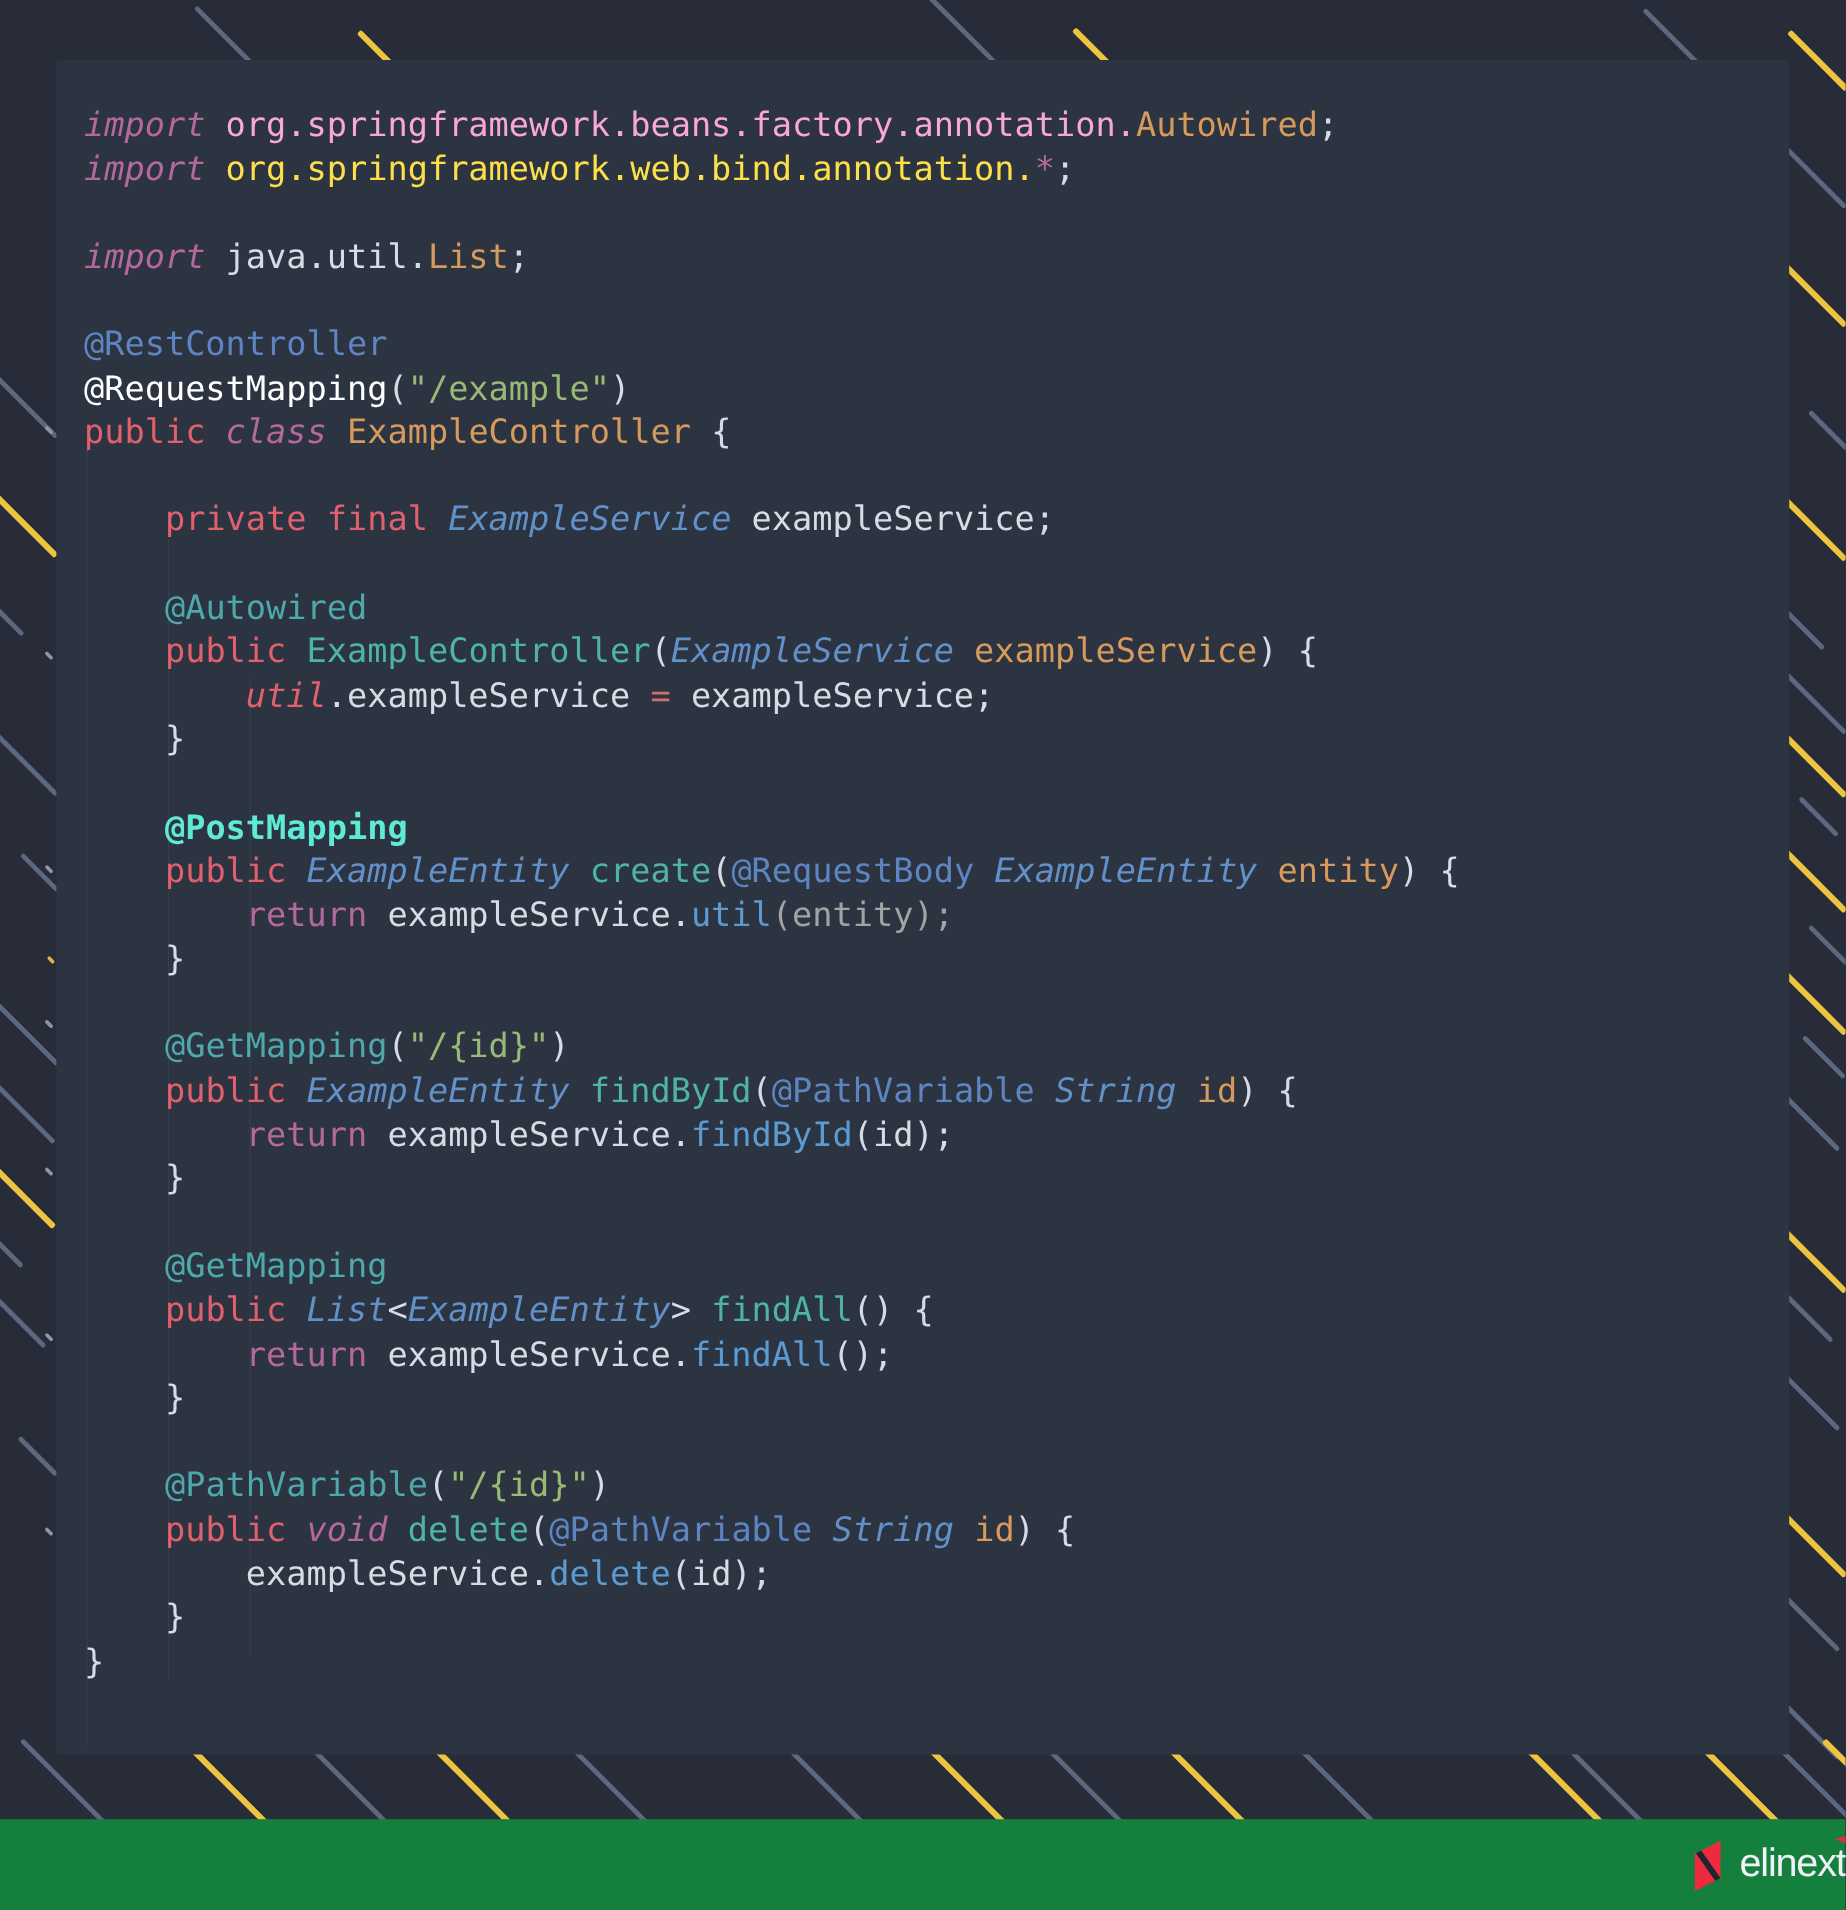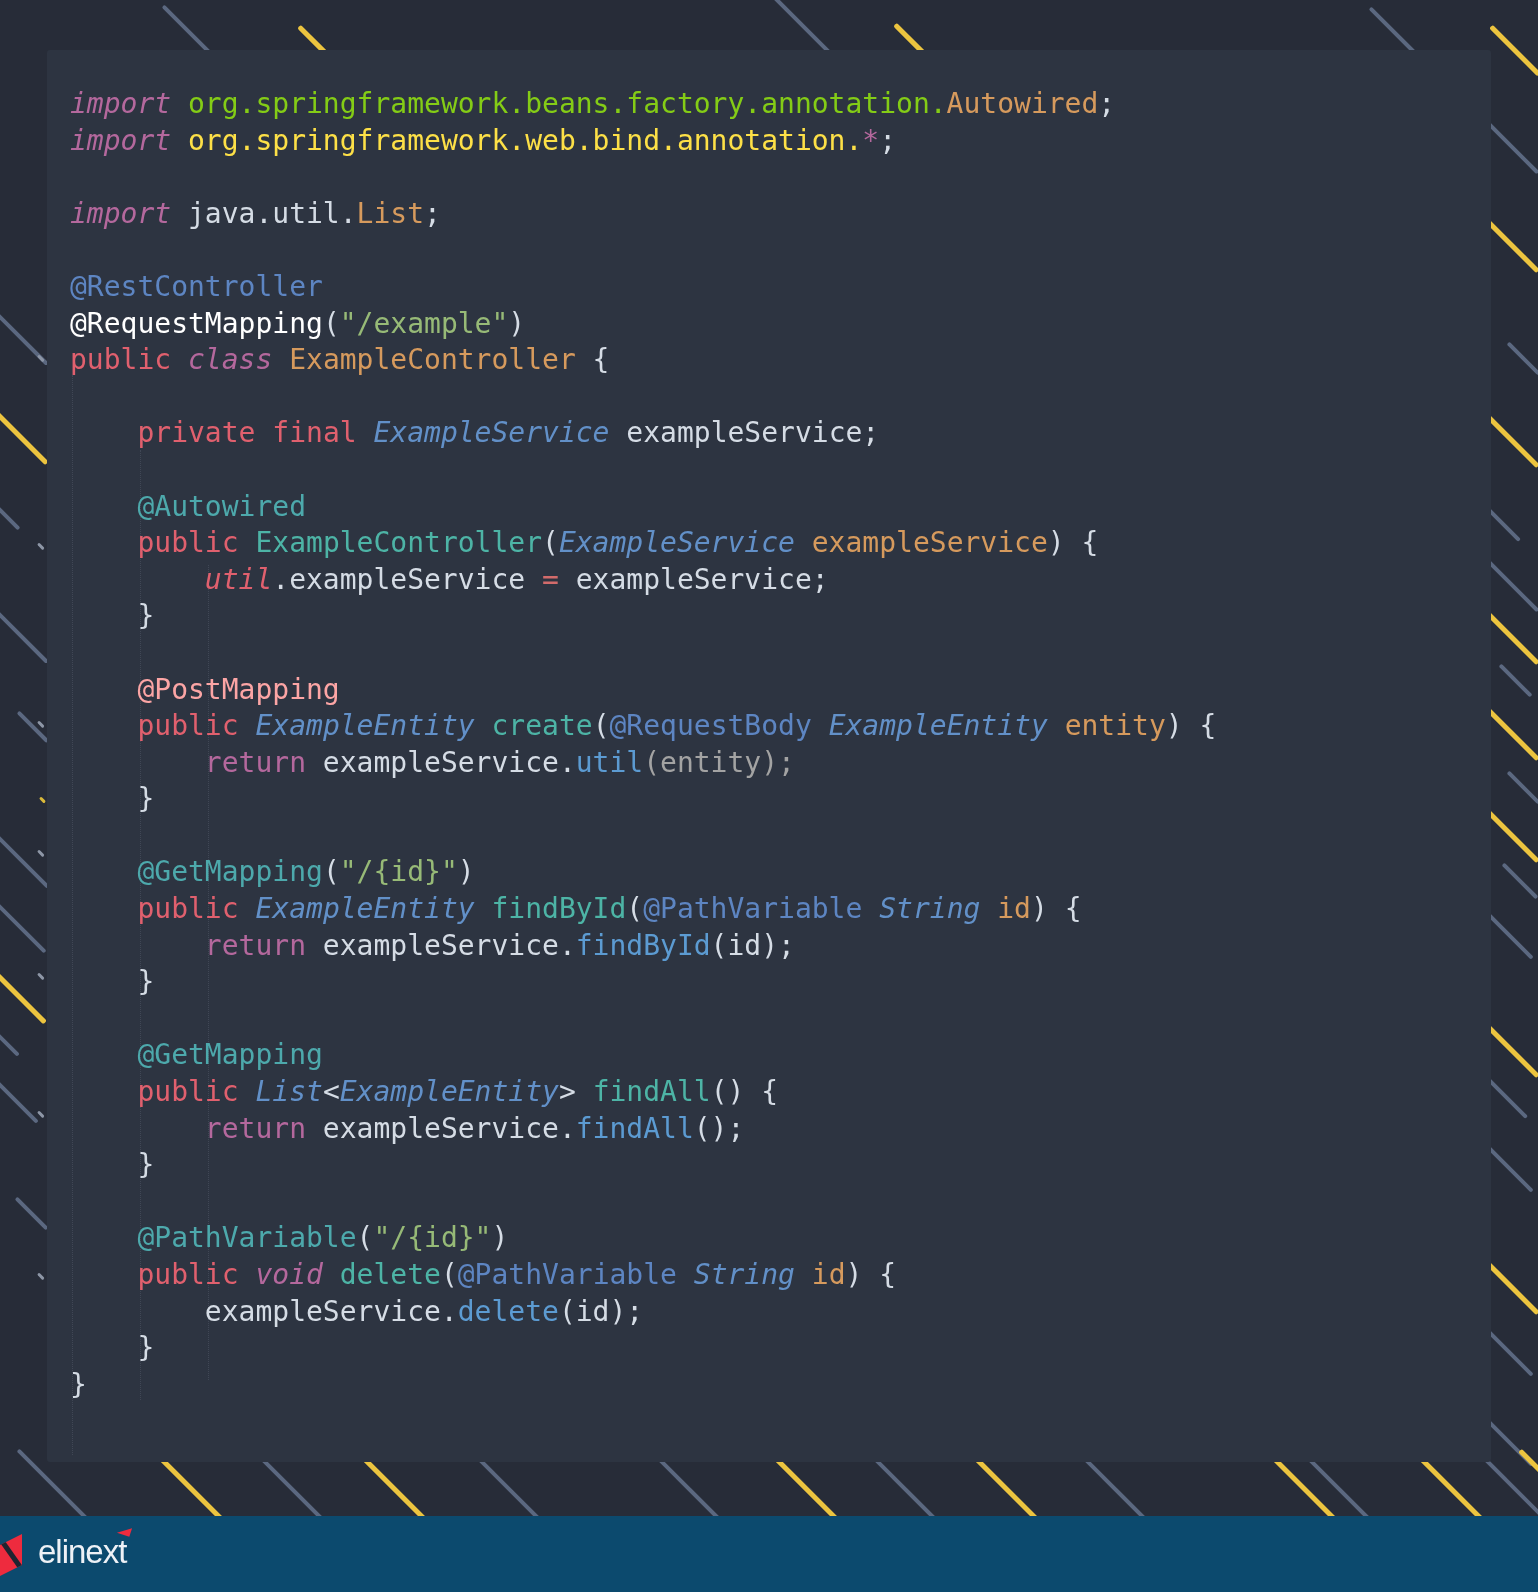--- a/index.html
+++ b/index.html
@@ -19,21 +19,21 @@
   
   .panel{position:absolute;left:47px;top:50px;width:1444px;height:1412px;
          background:#2d3441;border-radius:3px;}
   .guide{position:absolute;width:0;border-left:1px dotted rgba(165,175,195,0.16);}
   #code{position:absolute;left:23px;top:36px;margin:0;
         font-family:"DejaVu Sans Mono",monospace;
         font-size:28px;line-height:36.6px;color:#d5dce5;}
   #code span{white-space:pre;}
   
   .band{position:absolute;left:0;top:1516px;width:1538px;height:76px;
-        background:#0c4a6e;display:flex;align-items:center;justify-content:flex-start;}
+        background:#15803d;display:flex;align-items:center;justify-content:flex-end;}
   .logo{display:flex;align-items:center;gap:16px;position:relative;}
   .wordwrap{position:relative;display:inline-block;}
   .wordmark{color:#eef1f6;font-family:"Liberation Sans",sans-serif;
             font-size:33px;letter-spacing:-1px;position:relative;top:-2px;}
   .flag{position:absolute;right:-5px;top:-9px;width:0;height:0;
         border-left:13px solid transparent;border-bottom:9px solid #ee2b3e;
         transform:rotate(18deg);}
 </style>
 </head>
 <body>
@@ -100,37 +100,37 @@
 <div class="tick" style="left:38px;top:972px"></div>
 <div class="tick" style="left:38px;top:1110px"></div>
 <div class="tick" style="left:38px;top:1272px"></div>
 <div class="tick ty" style="left:40px;top:796px"></div>
 <div class="tick ty" style="left:128px;top:158px"></div>
 
 <div class="panel">
   <div class="guide" style="left:25px;top:325px;height:1080px"></div>
   <div class="guide" style="left:93px;top:400px;height:950px"></div>
   <div class="guide" style="left:161px;top:515px;height:815px"></div>
-  <pre id="code"><span style="color: rgb(180, 104, 157); font-style: italic;">import</span><span style="color: #84cc16;"> org.springframework.beans.factory.annotation.</span><span style="color: rgb(214, 154, 93);">Autowired</span><span style="color: rgb(213, 220, 229);">;</span>
+  <pre id="code"><span style="color: rgb(180, 104, 157); font-style: italic;">import</span><span style="color: #f9a8d4;"> org.springframework.beans.factory.annotation.</span><span style="color: rgb(214, 154, 93);">Autowired</span><span style="color: rgb(213, 220, 229);">;</span>
 <span style="color: rgb(180, 104, 157); font-style: italic;">import</span><span style="color: #fde047;"> org.springframework.web.bind.annotation.</span><span style="color: rgb(180, 104, 157);">*</span><span style="color: rgb(213, 220, 229);">;</span>
 
 <span style="color: rgb(180, 104, 157); font-style: italic;">import</span><span style="color: rgb(213, 220, 229);"> java.util.</span><span style="color: rgb(214, 154, 93);">List</span><span style="color: rgb(213, 220, 229);">;</span>
 
 <span style="color: rgb(93, 133, 194);">@RestController</span>
 <span style="color: #ffffff;">@RequestMapping</span><span style="color: rgb(213, 220, 229);">(</span><span style="color: rgb(151, 186, 119);">"/example"</span><span style="color: rgb(213, 220, 229);">)</span>
 <span style="color: rgb(224, 96, 110);">public</span><span style="color: rgb(213, 220, 229);"> </span><span style="color: rgb(180, 104, 157); font-style: italic;">class</span><span style="color: rgb(213, 220, 229);"> </span><span style="color: rgb(214, 154, 93);">ExampleController</span><span style="color: rgb(213, 220, 229);"> {</span>
 
 <span style="color: rgb(213, 220, 229);">    </span><span style="color: rgb(224, 96, 110);">private</span><span style="color: rgb(213, 220, 229);"> </span><span style="color: rgb(224, 96, 110);">final</span><span style="color: rgb(213, 220, 229);"> </span><span style="color: rgb(98, 144, 200); font-style: italic;">ExampleService</span><span style="color: rgb(213, 220, 229);"> exampleService;</span>
 
 <span style="color: rgb(213, 220, 229);">    </span><span style="color: rgb(77, 169, 172);">@Autowired</span>
 <span style="color: rgb(213, 220, 229);">    </span><span style="color: rgb(224, 96, 110);">public</span><span style="color: rgb(213, 220, 229);"> </span><span style="color: rgb(77, 180, 166);">ExampleController</span><span style="color: rgb(213, 220, 229);">(</span><span style="color: rgb(98, 144, 200); font-style: italic;">ExampleService</span><span style="color: rgb(213, 220, 229);"> </span><span style="color: rgb(214, 154, 93);">exampleService</span><span style="color: rgb(213, 220, 229);">) {</span>
 <span style="color: rgb(213, 220, 229);">        </span><span style="color: rgb(224, 96, 110); font-style: italic;">util</span><span style="color: rgb(213, 220, 229);">.exampleService </span><span style="color: rgb(210, 107, 107);">=</span><span style="color: rgb(213, 220, 229);"> exampleService;</span>
 <span style="color: rgb(213, 220, 229);">    }</span>
 
-<span style="color: rgb(213, 220, 229);">    </span><span style="color: #fca5a5;">@PostMapping</span>
+<span style="color: rgb(213, 220, 229);">    </span><span style="color: #5eead4; font-weight: bold;">@PostMapping</span>
 <span style="color: rgb(213, 220, 229);">    </span><span style="color: rgb(224, 96, 110);">public</span><span style="color: rgb(213, 220, 229);"> </span><span style="color: rgb(98, 144, 200); font-style: italic;">ExampleEntity</span><span style="color: rgb(213, 220, 229);"> </span><span style="color: rgb(77, 180, 166);">create</span><span style="color: rgb(213, 220, 229);">(</span><span style="color: rgb(93, 133, 194);">@RequestBody</span><span style="color: rgb(213, 220, 229);"> </span><span style="color: rgb(98, 144, 200); font-style: italic;">ExampleEntity</span><span style="color: rgb(213, 220, 229);"> </span><span style="color: rgb(214, 154, 93);">entity</span><span style="color: rgb(213, 220, 229);">) {</span>
 <span style="color: rgb(213, 220, 229);">        </span><span style="color: rgb(180, 104, 157);">return</span><span style="color: rgb(213, 220, 229);"> exampleService.</span><span style="color: rgb(92, 155, 210);">util</span><span style="color: #a3a3a3;">(entity);</span>
 <span style="color: rgb(213, 220, 229);">    }</span>
 
 <span style="color: rgb(213, 220, 229);">    </span><span style="color: rgb(77, 169, 172);">@GetMapping</span><span style="color: rgb(213, 220, 229);">(</span><span style="color: rgb(151, 186, 119);">"/{id}"</span><span style="color: rgb(213, 220, 229);">)</span>
 <span style="color: rgb(213, 220, 229);">    </span><span style="color: rgb(224, 96, 110);">public</span><span style="color: rgb(213, 220, 229);"> </span><span style="color: rgb(98, 144, 200); font-style: italic;">ExampleEntity</span><span style="color: rgb(213, 220, 229);"> </span><span style="color: rgb(77, 180, 166);">findById</span><span style="color: rgb(213, 220, 229);">(</span><span style="color: rgb(93, 133, 194);">@PathVariable</span><span style="color: rgb(213, 220, 229);"> </span><span style="color: rgb(98, 144, 200); font-style: italic;">String</span><span style="color: rgb(213, 220, 229);"> </span><span style="color: rgb(214, 154, 93);">id</span><span style="color: rgb(213, 220, 229);">) {</span>
 <span style="color: rgb(213, 220, 229);">        </span><span style="color: rgb(180, 104, 157);">return</span><span style="color: rgb(213, 220, 229);"> exampleService.</span><span style="color: rgb(92, 155, 210);">findById</span><span style="color: rgb(213, 220, 229);">(id);</span>
 <span style="color: rgb(213, 220, 229);">    }</span>
 
 <span style="color: rgb(213, 220, 229);">    </span><span style="color: rgb(77, 169, 172);">@GetMapping</span>

